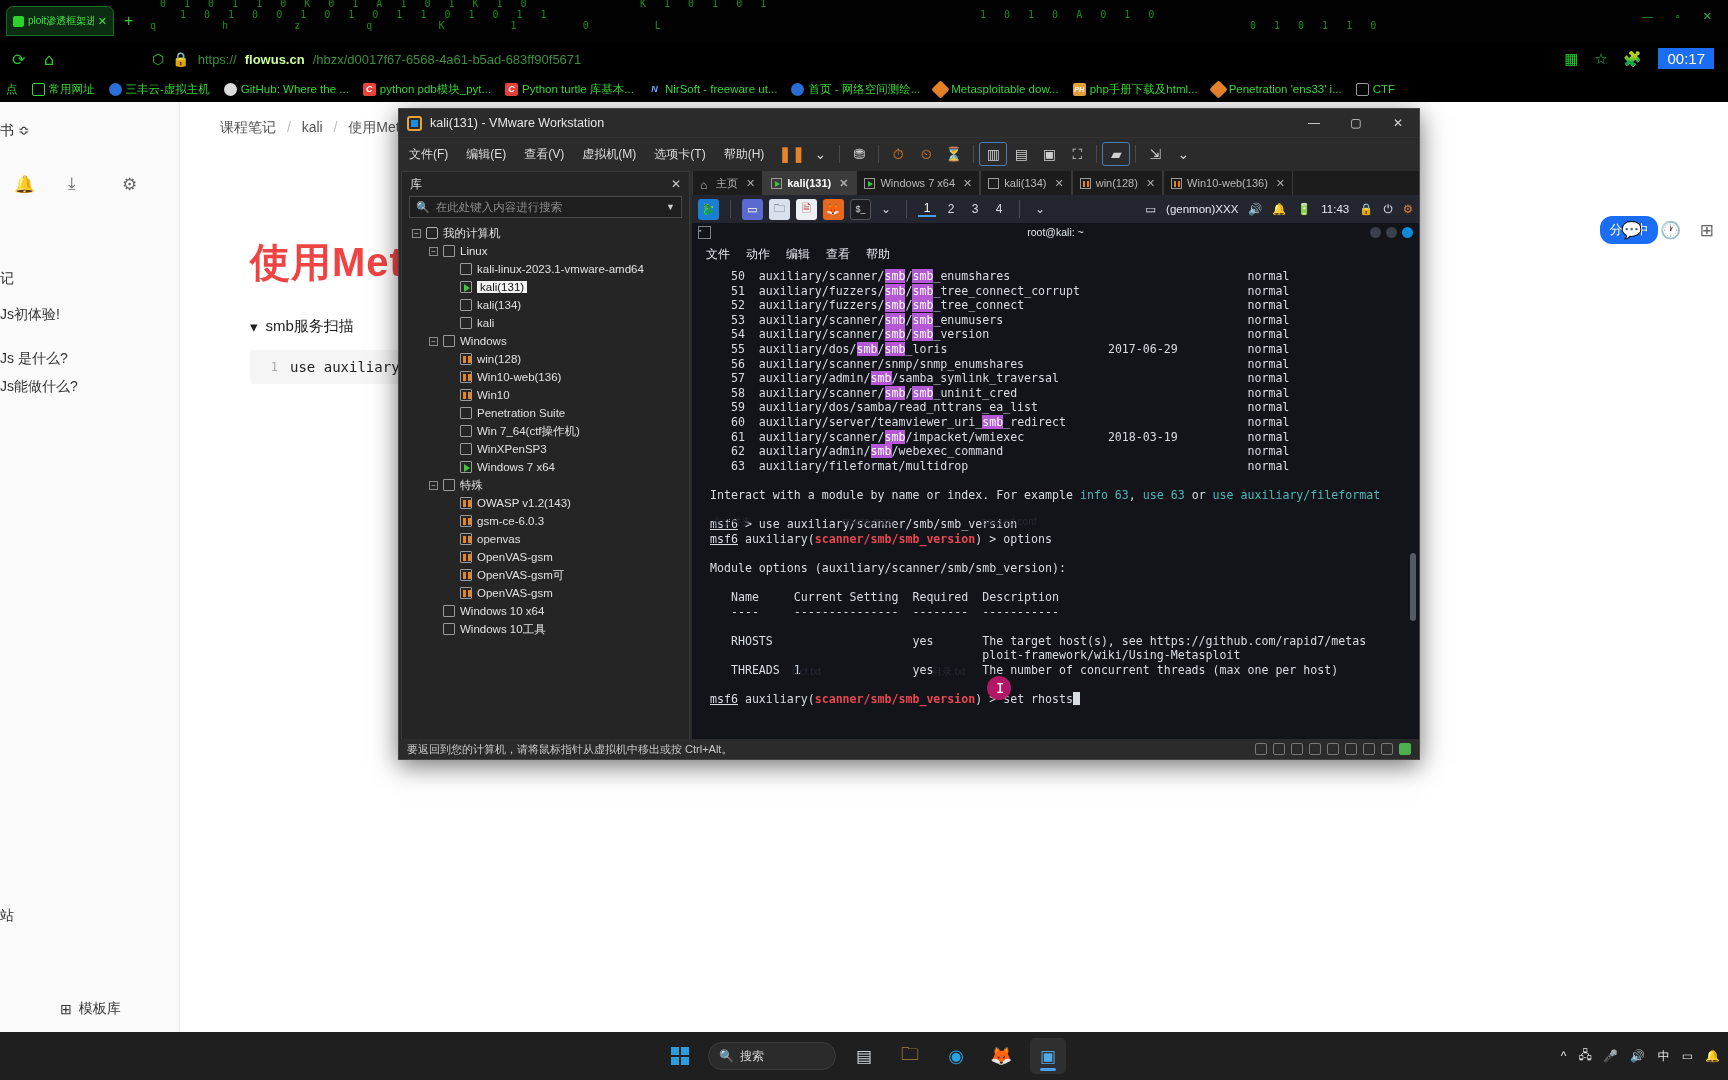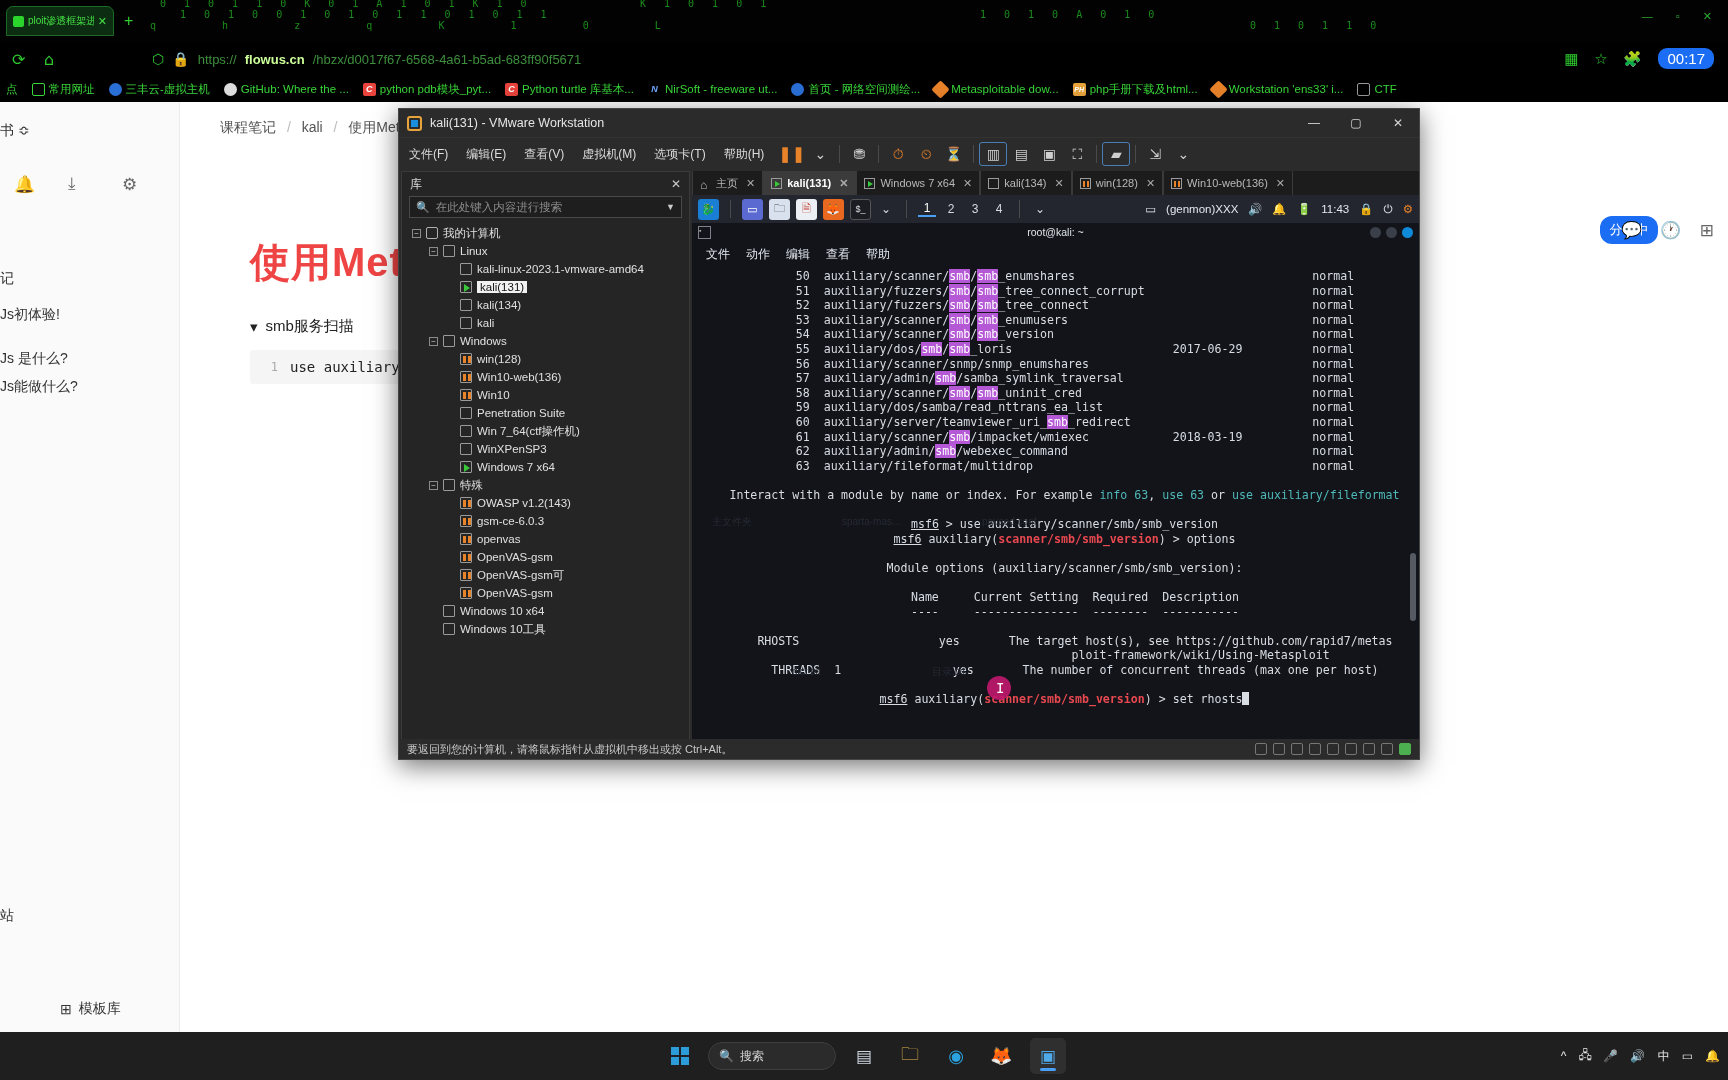--- a/index.html
+++ b/index.html
@@ -48,21 +48,21 @@
   .urlbar {
     position:absolute; left: 152px; top: 48px; height: 22px;
     display:flex; align-items:center; gap:8px;
     font-size: 13px;
   }
   .urlbar .shieldic, .urlbar .lockic { color:#2ecc2e; font-size:14px; }
   .url-dim { color:#3d8f3d; }
   .url-hi  { color:#ccff99; font-weight:bold; }
   .rightnav { position:absolute; right: 14px; top: 48px; display:flex; align-items:center; gap:16px; color:#2ecc2e; font-size:15px;}
   .clockpill {
-    background:#1b6ef3; color:#fff; font-size:15px; border-radius:9px;
+    background:#1b6ef3; color:#fff; font-size:15px; border-radius:0;
     padding:2px 9px; font-family:"Liberation Sans", sans-serif;
   }
 
   .bookmarks {
     position:absolute; left:0; top:76px; width:1728px; height:26px;
     background:#000; display:flex; align-items:center; gap:14px; padding-left:6px;
     font-size:11.5px; color:#39d639; white-space:nowrap; overflow:hidden;
   }
   .bm { display:flex; align-items:center; gap:4px; }
   .bm .bi { width:13px; height:13px; border-radius:2px; display:inline-block; flex:0 0 auto;
@@ -165,21 +165,21 @@
   .term-tb .sq { position:absolute; left:6px; top:3px; width:13px; height:13px; border:1px solid #7d828c; font-size:7px; color:#aaa;}
   .term-tb .dots { position:absolute; right:6px; top:4px; display:flex; gap:5px; }
   .term-tb .dots i { width:11px; height:11px; border-radius:50%; background:#3a3f4a; display:block;}
   .term-tb .dots i.cl { background:#0f8ad8; }
   .term-menu { height:22px; display:flex; align-items:center; gap:16px; padding-left:14px; font-size:12px; color:#e3e7ee;}
   .term-body {
     position:relative;
     padding:4px 0 0 18px;
     font-family:"DejaVu Sans Mono", monospace;
     font-size:11.6px; line-height:14.6px;
-    color:#d8dce3; white-space:pre;text-align:center;
+    color:#d8dce3; white-space:pre;
   }
   .hl { background:#b558d6; color:#fff; }
   .cy { color:#4fb8b8; }
   .rd { color:#e8484f; font-weight:bold; }
   .ul { text-decoration: underline; }
   .cursor { display:inline-block; width:7px; height:13px; background:#d8dce3; vertical-align:-2px;}
   .wm-row { position:absolute; color:#262a33; font-size:10px; font-family:"Liberation Sans", sans-serif;}
   .mousehl { position:absolute; left:987px; top:676px; width:24px; height:24px; border-radius:50%; background:#c2186f; opacity:.9;}
   .icursor { position:absolute; left:996px; top:680px; color:#fff; font-size:14px; font-family:"DejaVu Sans Mono", monospace;}
   .vscroll { position:absolute; right:3px; top:330px; width:6px; height:68px; background:#555a63; border-radius:3px;}
@@ -282,21 +282,21 @@
     <span class="bm">
         <i class="bi" style="background:#e8832a;transform:rotate(45deg)"></i>
         <span>Metasploitable dow...</span>
       </span>
     <span class="bm">
         <i class="bi" style="background:#e8a33d;font-size:7px">PH</i>
         <span>php手册下载及html...</span>
       </span>
     <span class="bm">
         <i class="bi" style="background:#e8832a;transform:rotate(45deg)"></i>
-        <span>Workstation 'ens33' i...</span>
+        <span>Penetration 'ens33' i...</span>
       </span>
     <span class="bm">
         <i class="bi" style="border:1px solid #999"></i>
         <span>CTF</span>
       </span>
   </div>
 
   <div class="pagebody">
     <div class="leftrail">
       <div class="lr-item" style="left:0px;top:20px">书 ≎</div>

